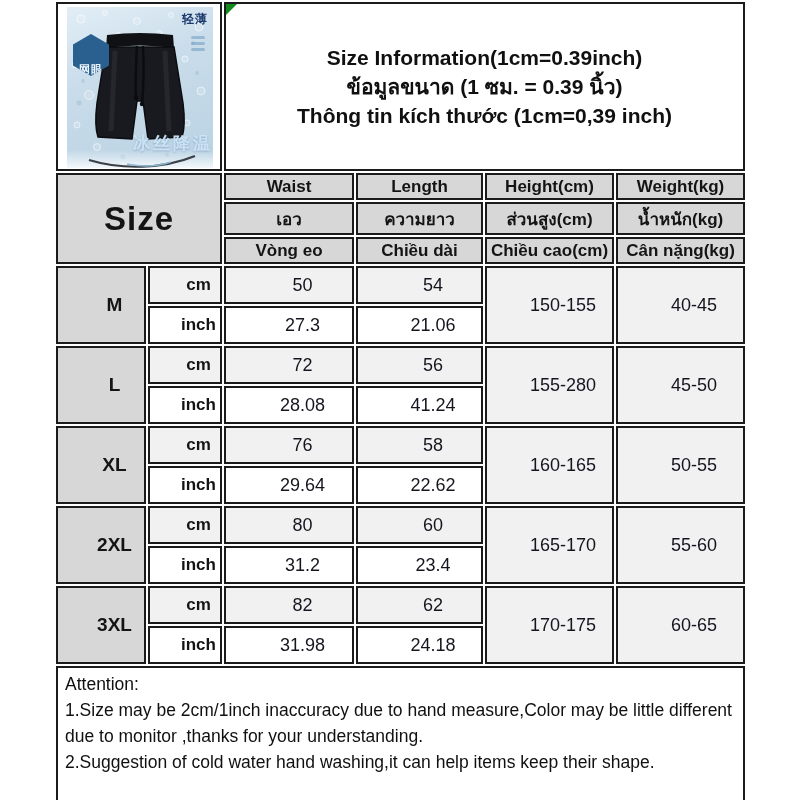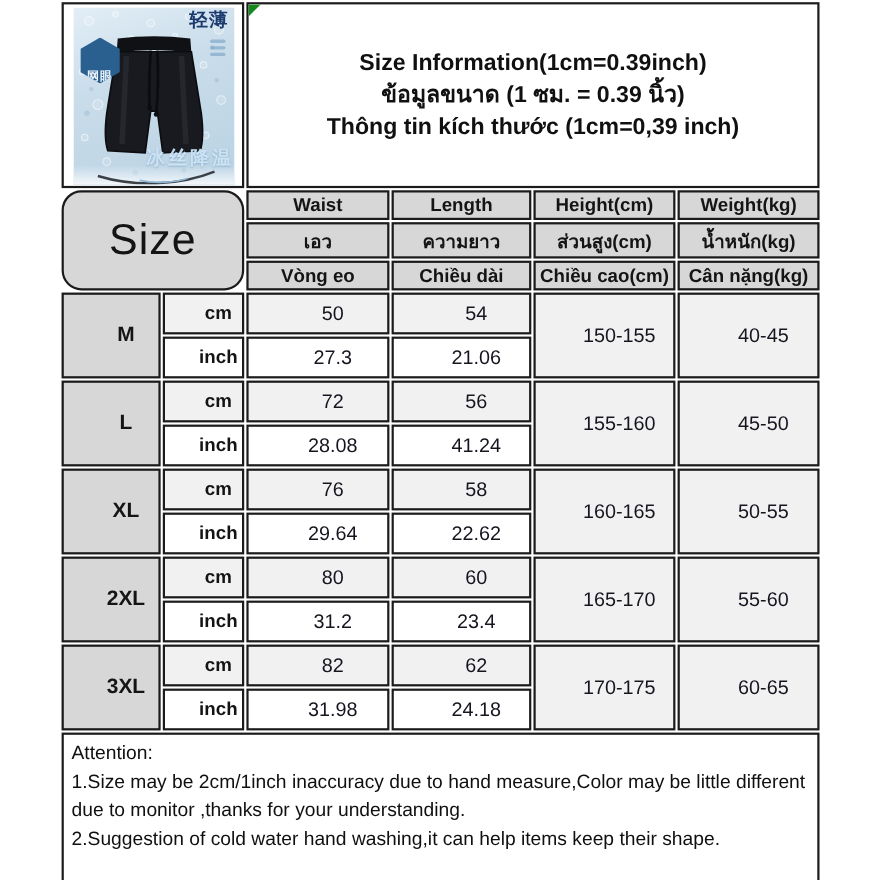--- a/index.html
+++ b/index.html
@@ -36,21 +36,21 @@
   
   td.photo-cell { background:#ffffff; vertical-align:top; text-align:left; }
   .photo {
     position:relative; width:146px; height:161px; margin:2px 0 0 8px;
     background:linear-gradient(160deg,#e2eef6 0%,#c9dcea 40%,#b9d2e3 100%);
     overflow:hidden;
   }
   .photo svg { position:absolute; left:0; top:0; }
   .photo-corner {
     position:absolute; top:4px; right:5px; color:#1b3a6e; font-weight:bold;
-    font-size:17px; letter-spacing:1px; line-height:16px;
+    font-size:12px; letter-spacing:1px; line-height:16px;
   }
   .corner-sub { position:absolute; top:26px; right:8px; width:14px; }
   .corner-sub i { display:block; height:3px; margin:3px 0; background:rgba(90,140,185,.45); border-radius:2px; }
   .photo-badge {
     position:absolute; left:6px; top:27px; width:36px; height:42px;
     clip-path:polygon(50% 0,100% 25%,100% 75%,50% 100%,0 75%,0 25%);
     background:#2a608f; display:flex; flex-direction:column; align-items:center; justify-content:center;
     color:#ecf5fd;
   }
   .photo-badge .zh { font-size:11px; font-weight:bold; letter-spacing:1px;margin-top:32px; }
@@ -59,21 +59,21 @@
     position:absolute; bottom:13px; width:100%; text-align:right;
     color:rgba(206,229,247,.95); font-weight:bold; font-size:17px; letter-spacing:3px;
     text-shadow:0 1px 2px rgba(85,125,160,.45);
   }
   .photo-base {
     position:absolute; bottom:0; width:100%; height:18px;
     background:linear-gradient(rgba(255,255,255,0),rgba(250,252,254,.9));
   }
 
   
-  .size-big   { font-weight:normal; font-size:39px; letter-spacing:1px;border-radius:18px; }
+  .size-big   { font-weight:bold; font-size:33px; letter-spacing:1px; }
   .col-head   { font-weight:bold; font-size:17px;margin-top:40px; }
   .size-label { font-weight:bold; font-size:19px; }
   .unit-label { font-weight:bold; font-size:17px; }
   .val        { font-size:18px; color:#15151f; }
 
   
   td.attention-cell { text-align:left; vertical-align:top; padding:3px 7px; background:#ffffff; }
   .att-text { font-size:17.5px; line-height:26px; color:#101010; }
 </style>
 </head>
@@ -190,21 +190,21 @@
       <td class="bg-white unit-label">inch</td>
       <td class="bg-white val">27.3</td>
       <td class="bg-white val">21.06</td>
     </tr>
 
     <tr class="body-row">
       <td class="bg-gray size-label" rowspan="2">L</td>
       <td class="bg-light unit-label">cm</td>
       <td class="bg-light val">72</td>
       <td class="bg-light val">56</td>
-      <td class="bg-light val" rowspan="2">155-160</td>
+      <td class="bg-light val" rowspan="2">155-280</td>
       <td class="bg-light val" rowspan="2">45-50</td>
     </tr>
     <tr class="body-row">
       <td class="bg-white unit-label">inch</td>
       <td class="bg-white val">28.08</td>
       <td class="bg-white val">41.24</td>
     </tr>
 
     <tr class="body-row">
       <td class="bg-gray size-label" rowspan="2">XL</td>

